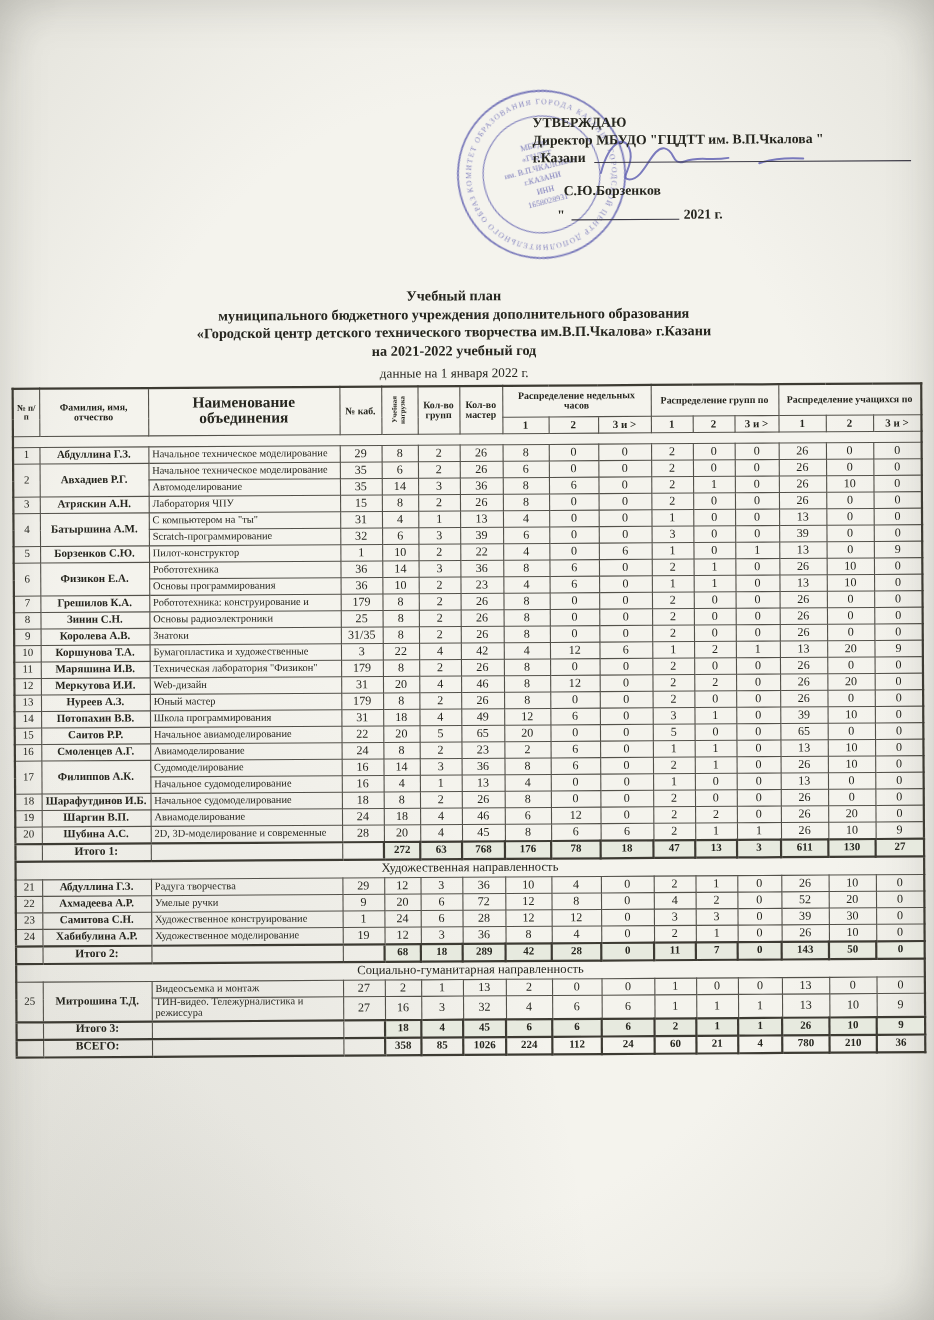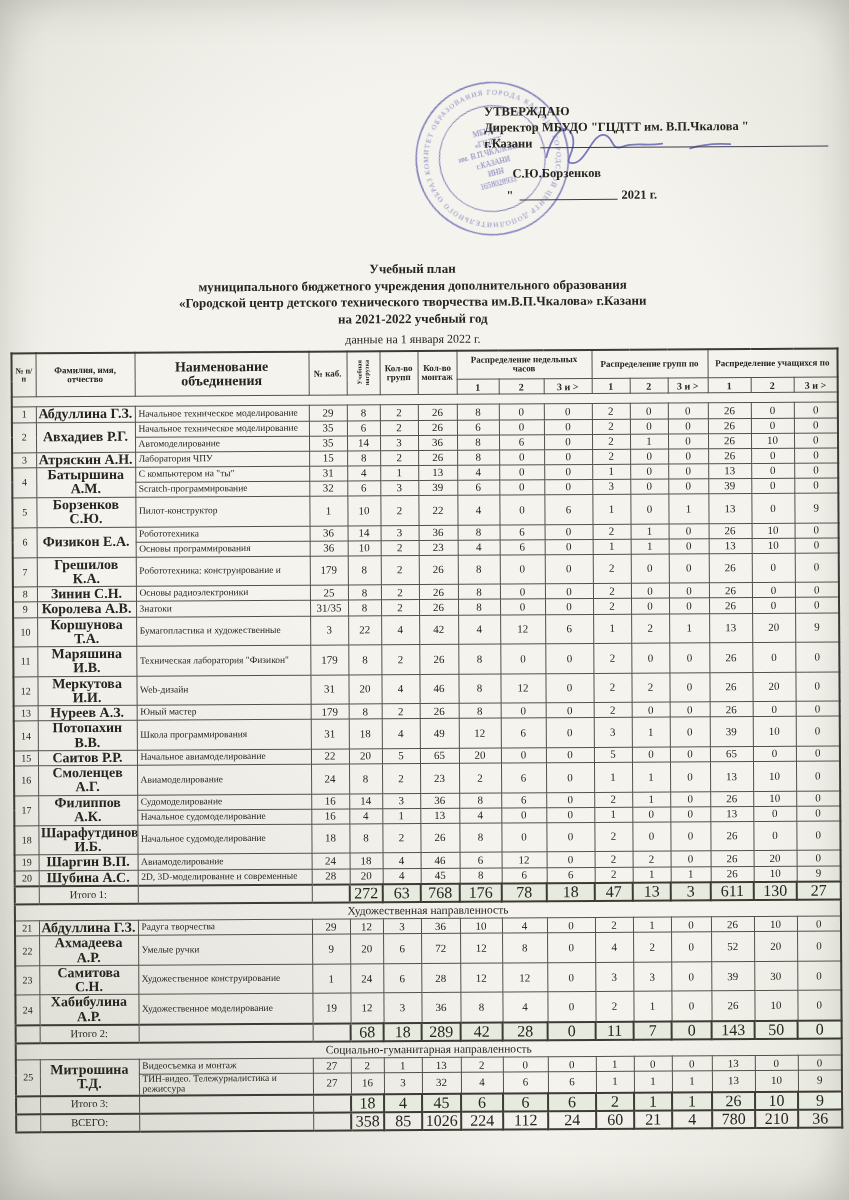--- a/index.html
+++ b/index.html
@@ -43,27 +43,27 @@
   }
   .plan th,.plan td{border:1px solid #53514a;padding:0 2px;overflow:hidden;}
   .plan thead th{font-weight:bold;text-align:center;vertical-align:middle;background:transparent;}
   .h1r{height:27px;font-size:9px;line-height:1.05;}
   .h2r{height:15px;font-size:10px;}
   th.small{font-size:8px;margin-top:20px;}
   th.vert{padding:0;}
   th.vert span{writing-mode:vertical-rl;transform:rotate(180deg);display:inline-block;font-size:6.3px;font-weight:bold;line-height:1.15;max-height:40px;letter-spacing:0;}
   .plan tbody td{height:14px;font-size:11px;line-height:1.02;text-align:center;vertical-align:middle;}
   .plan td.numcol{font-size:10px;}
-  .plan td.name{font-weight:bold;font-size:14px;}
+  .plan td.name{font-weight:bold;font-size:10px;}
   .plan td.prog{text-align:left;font-size:9.5px;padding-left:3px;}
   tr.spacer td{height:9px;}
   tr.section td{height:15px;font-size:11.5px;text-align:center;}
   tr.total td{border-top:2px solid #3d3b33;border-bottom:2px solid #3d3b33;}
-  tr.total td.totlbl{font-weight:normal;font-size:10.5px;}
-  tr.total td.val{font-weight:normal;font-size:16px;background:#e7eadf;border-left:2px solid #3d3b33;border-right:2px solid #3d3b33;}
+  tr.total td.totlbl{font-weight:bold;font-size:10.5px;}
+  tr.total td.val{font-weight:bold;font-size:10px;background:#e7eadf;border-left:2px solid #3d3b33;border-right:2px solid #3d3b33;}
   tr.total.grand td.val{background:transparent;}
 </style>
 </head>
 <body>
 
 <div class="sheet">
   <div class="content">
 
     <svg class="stamp" width="162" height="162" viewBox="0 0 162 162">
       <g fill="none" stroke="#6060b0">
@@ -136,21 +136,21 @@
           <col style="width:44px">
       </colgroup>
       <thead>
         <tr class="h1r">
           <th rowspan="2" class="small">№ п/п</th>
           <th rowspan="2">Фамилия, имя, отчество</th>
           <th rowspan="2" style="font-size:14px">Наименование объединения</th>
           <th rowspan="2">№ каб.</th>
           <th rowspan="2" class="vert"><span>Учебная нагрузка</span></th>
           <th rowspan="2">Кол-во групп</th>
-          <th rowspan="2">Кол-во монтаж</th>
+          <th rowspan="2">Кол-во мастер</th>
           <th colspan="3">Распределение недельных часов</th>
           <th colspan="3">Распределение групп по</th>
           <th colspan="3">Распределение учащихся по</th>
         </tr>
         <tr class="h2r">
           <th>1</th>
           <th>2</th>
           <th>3 и &gt;</th>
           <th>1</th>
           <th>2</th>

